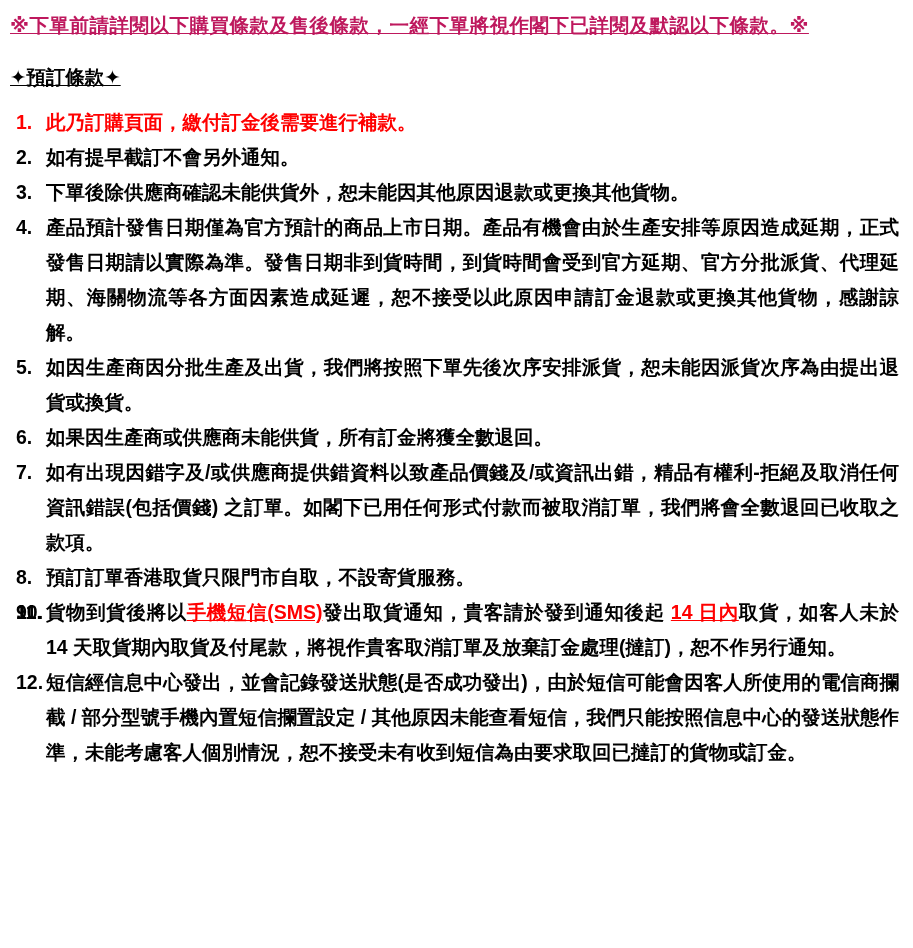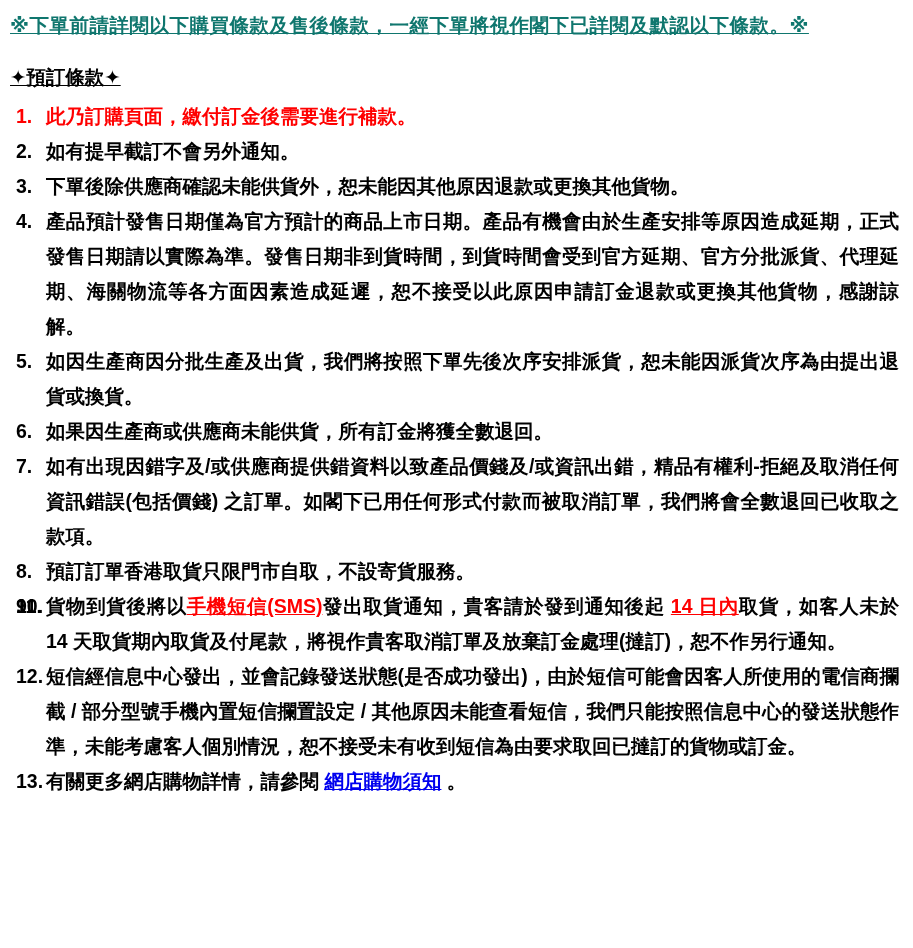--- a/index.html
+++ b/index.html
@@ -12,28 +12,28 @@
     font-family: "Liberation Sans", "DejaVu Sans", sans-serif;
     font-weight: bold;
     color: #000000;
   }
   .doc {
     padding: 8px 14px 10px 10px;
     font-size: 19.5px;
     line-height: 35px;
   }
   .notice {
-    color: #0f766e;
+    color: #be185d;
     text-decoration: underline;
     margin-bottom: 17px;
     letter-spacing: 0.5px;
   }
   .section-title {
     text-decoration: underline;
-    margin-bottom: 4px;
+    margin-bottom: 10px;
   }
   .terms {
     margin: 0;
     padding: 0;
   }
   .term {
     position: relative;
     padding-left: 36px;
     text-align: justify;
   }
@@ -70,15 +70,14 @@
       <div class="term"><span class="num">3.</span><span><span>下單後除供應商確認未能供貨外，恕未能因其他原因退款或更換其他貨物。</span></span></div>
       <div class="term"><span class="num">4.</span><span><span>產品預計發售日期僅為官方預計的商品上市日期。產品有機會由於生產安排等原因造成延期，正式發售日期請以實際為準。發售日期非到貨時間，到貨時間會受到官方延期、官方分批派貨、代理延期、海關物流等各方面因素造成延遲，恕不接受以此原因申請訂金退款或更換其他貨物，感謝諒解。</span></span></div>
       <div class="term"><span class="num">5.</span><span><span>如因生產商因分批生產及出貨，我們將按照下單先後次序安排派貨，恕未能因派貨次序為由提出退貨或換貨。</span></span></div>
       <div class="term"><span class="num">6.</span><span><span>如果因生產商或供應商未能供貨，所有訂金將獲全數退回。</span></span></div>
       <div class="term"><span class="num">7.</span><span><span>如有出現因錯字及/或供應商提供錯資料以致產品價錢及/或資訊出錯，精品有權利-拒絕及取消任何資訊錯誤(包括價錢) 之訂單。如閣下已用任何形式付款而被取消訂單，我們將會全數退回已收取之款項。</span></span></div>
       <div class="term"><span class="num">8.</span><span><span>預訂訂單香港取貨只限門市自取，不設寄貨服務。</span></span></div>
       <div class="term"><span class="num">9.</span></div>
       <div class="term"><span class="num">10.</span></div>
       <div class="term"><span class="num">11.</span><span><span>貨物到貨後將以</span><span class="seg-red">手機短信(SMS)</span><span>發出取貨通知，貴客請於發到通知後起 </span><span class="seg-red">14 日內</span><span>取貨，如客人未於 14 天取貨期內取貨及付尾款，將視作貴客取消訂單及放棄訂金處理(撻訂)，恕不作另行通知。</span></span></div>
       <div class="term"><span class="num">12.</span><span><span>短信經信息中心發出，並會記錄發送狀態(是否成功發出)，由於短信可能會因客人所使用的電信商攔截 / 部分型號手機內置短信攔置設定 / 其他原因未能查看短信，我們只能按照信息中心的發送狀態作準，未能考慮客人個別情況，恕不接受未有收到短信為由要求取回已撻訂的貨物或訂金。</span></span></div>
-      <div class="term"><span class="num">13.</span><span><span>有關更多網店購物詳情，請參閱 </span><span class="seg-link">網店購物須知</span><span> 。</span></span></div>
     </div>
 </div>
 
 </body></html>

